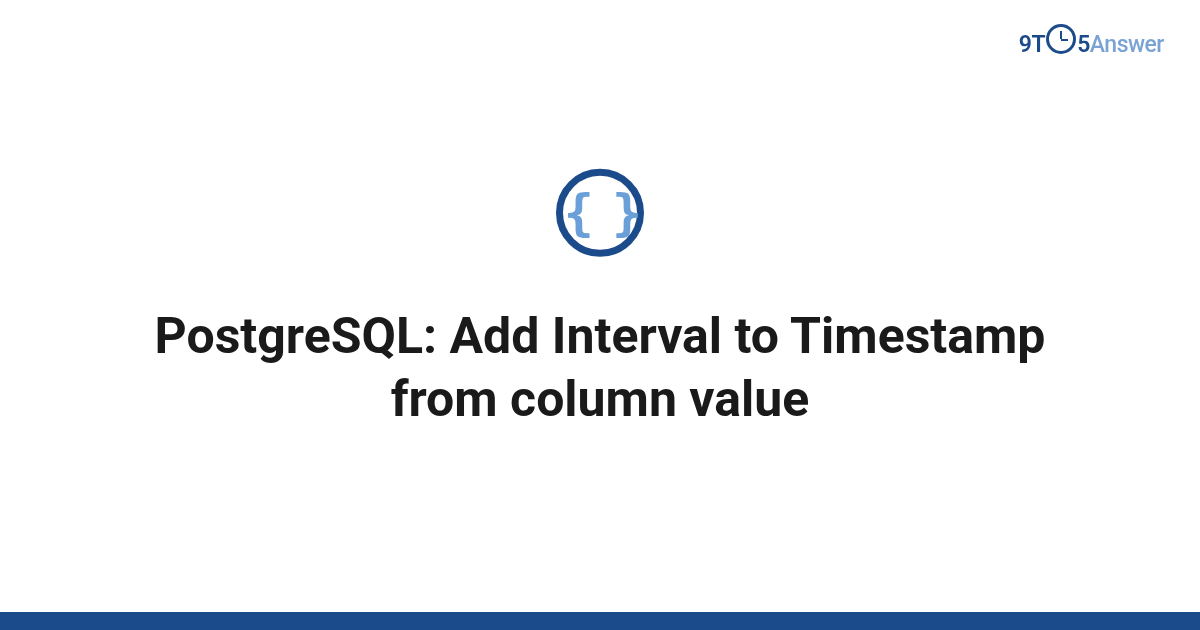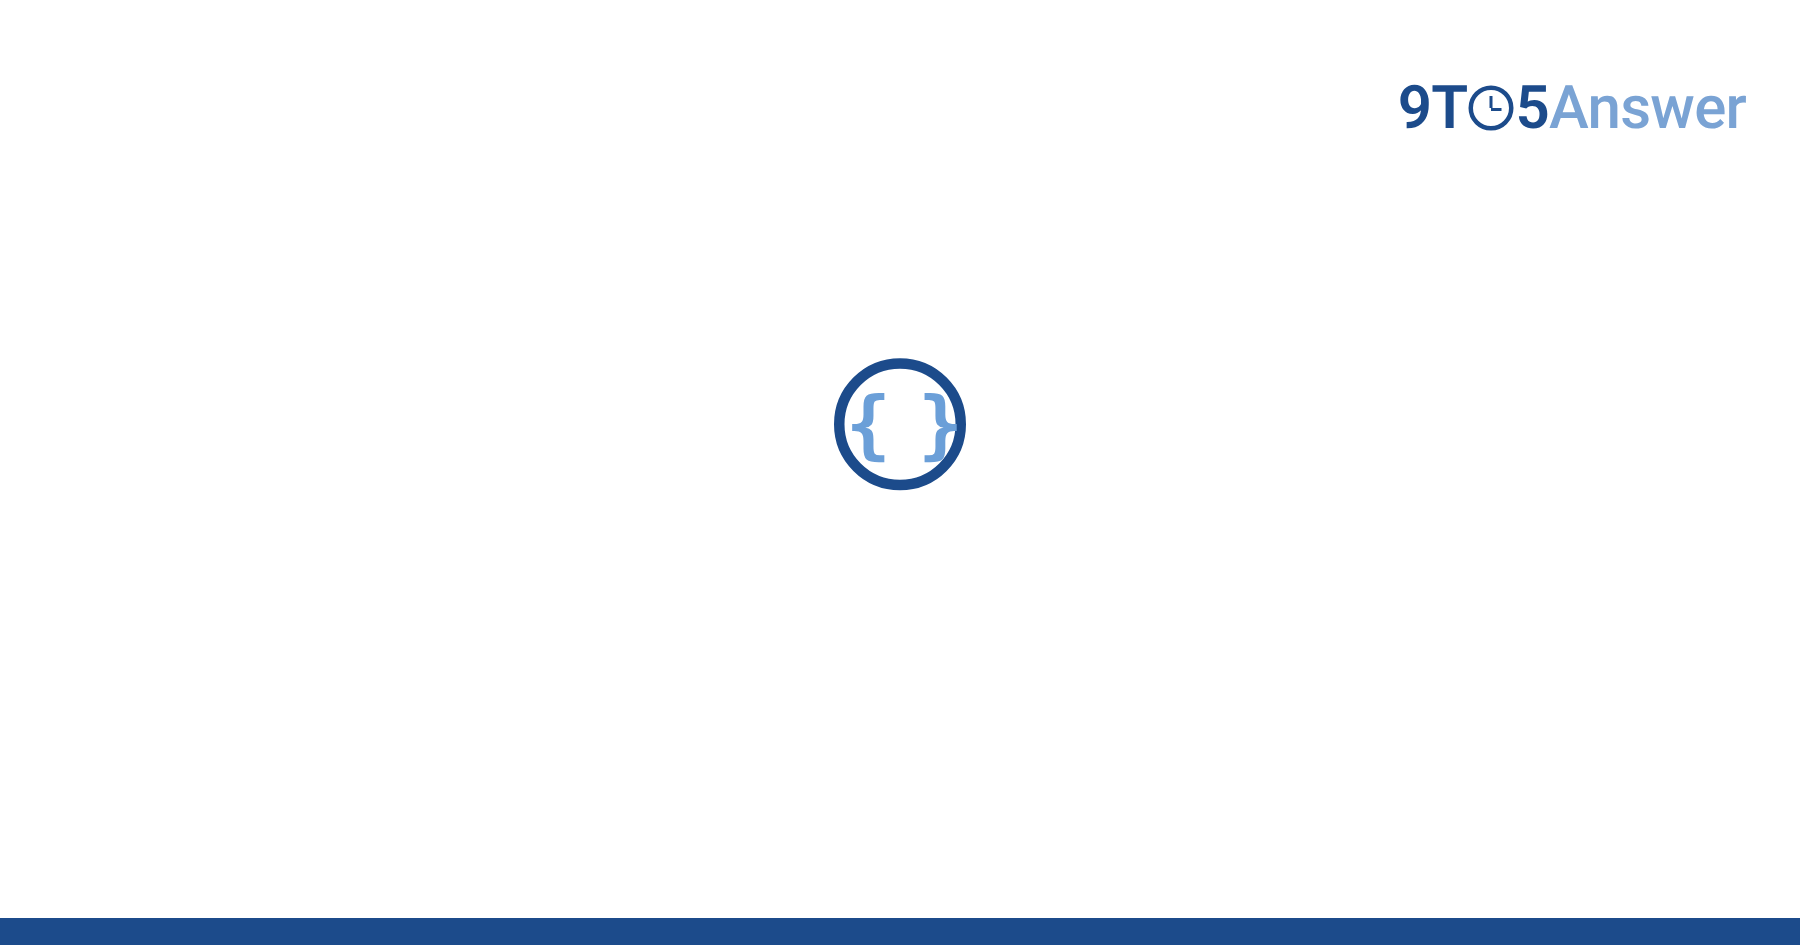--- a/index.html
+++ b/index.html
@@ -12,24 +12,23 @@
       height: 630px;
       background: #ffffff;
       font-family: -apple-system, BlinkMacSystemFont, "Segoe UI", Roboto, Helvetica, Arial, sans-serif;
       position: relative;
       overflow: hidden;
     }
     .header-logo {
       position: absolute;
       top: 24px;
       right: 36px;
-      font-size: 40px;
+      font-size: 23px;
       font-weight: 500;
       letter-spacing: -0.5px;
-      margin-top: 24px;
     }
     .logo-9t {
       color: #1c4b8b;
       font-weight: 600;
     }
     .logo-clock {
       display: inline-flex;
       align-items: center;
       justify-content: center;
       width: 30px;
@@ -120,15 +119,16 @@
 <body>
 
 <div class="header-logo">
   <span class="logo-9t">9T</span><span class="logo-clock"></span><span class="logo-5">5</span><span class="logo-answer">Answer</span>
 </div>
 
 <div class="center-content">
   <div class="icon-container">
     <span class="braces">{ }</span>
   </div>
+  <h1 class="title">PostgreSQL: Add Interval to Timestamp from column value</h1>
 </div>
 
 <div class="bottom-bar"></div>
 
 </body></html>

